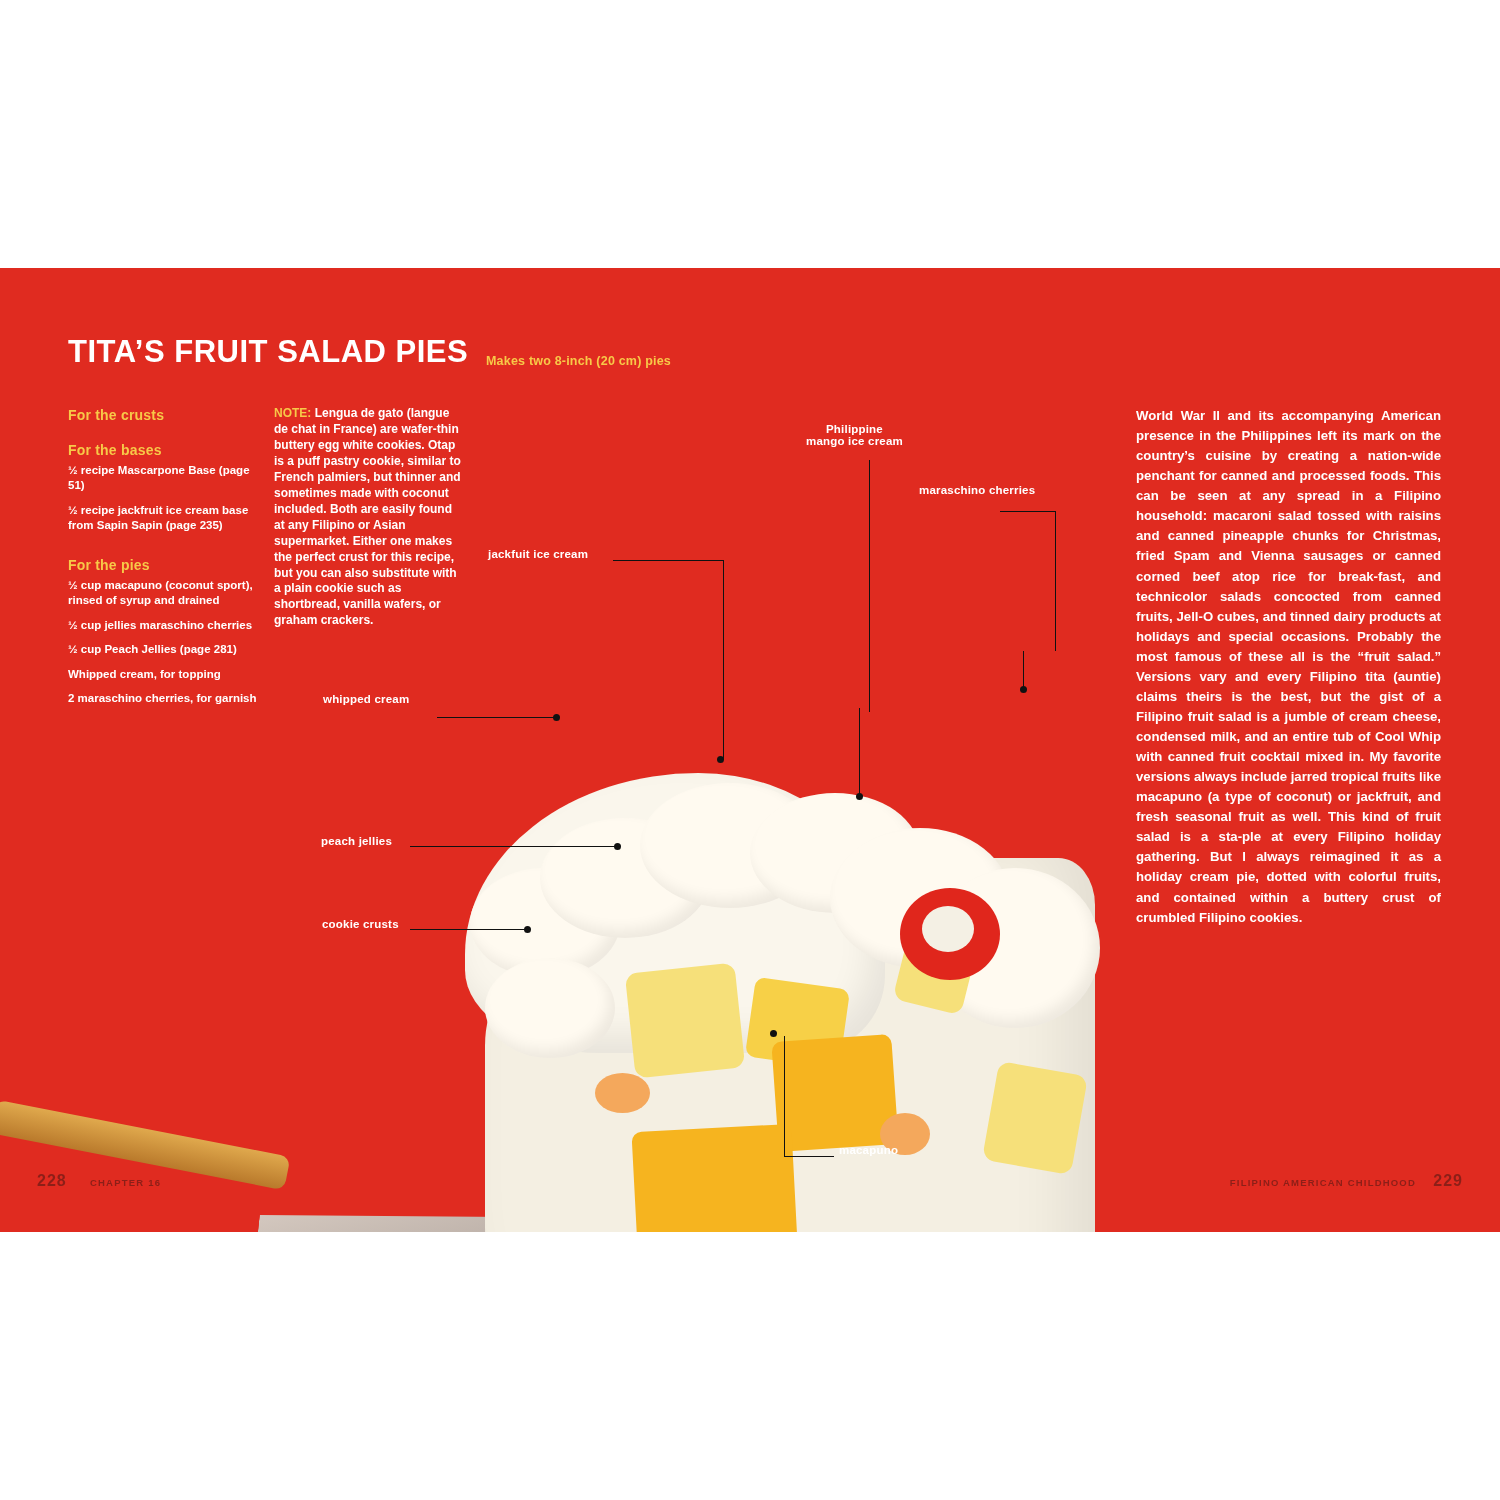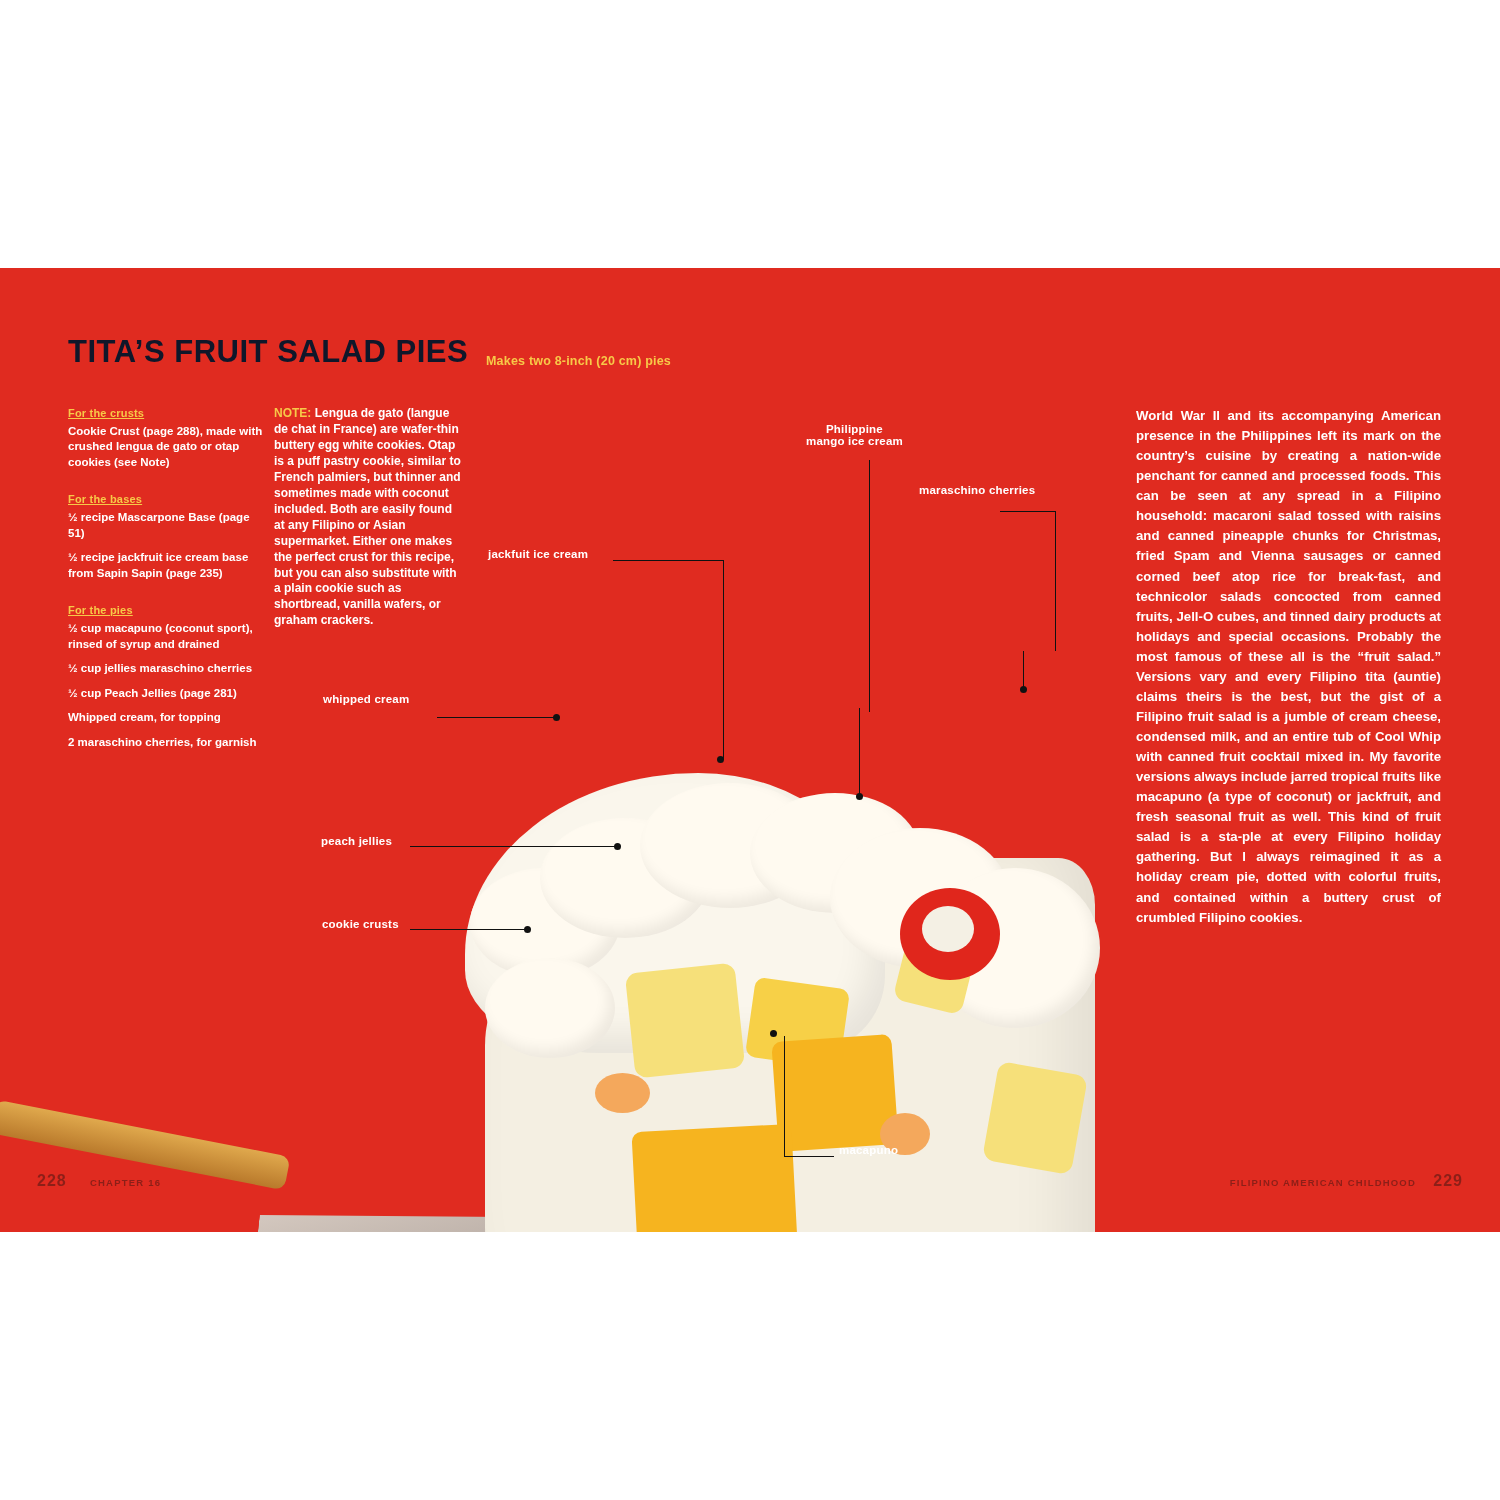--- a/index.html
+++ b/index.html
@@ -24,21 +24,21 @@
   }
 
   
   .title {
     position: absolute;
     left: 68px;
     top: 66px;
     font-size: 31px;
     font-weight: bold;
     letter-spacing: 0.5px;
-    color: #0f172a;
+    color: #ffffff;
   }
   .makes {
     position: absolute;
     left: 486px;
     top: 86px;
     font-size: 12.5px;
     font-weight: bold;
     color: #f7c948;
     letter-spacing: 0.2px;
   }
@@ -57,24 +57,23 @@
     left: 274px;
     top: 138px;
     width: 192px;
     color: #ffffff;
     font-size: 12px;
     line-height: 1.33;
   }
   .subhead {
     color: #f7c948;
     font-weight: bold;
-    font-size: 11px;
+    font-size: 14px;
     margin-bottom: 3px;
     letter-spacing: 0.2px;
-    text-decoration: underline;
   }
   .ingr {
     font-weight: bold;
     margin-bottom: 9px;
   }
   .gap {
     height: 13px;
   }
   .note-label {
     color: #f7c948;
@@ -229,21 +228,20 @@
 </head>
 <body>
 
 <div id="spread">
 
   <div class="title">TITA’S FRUIT SALAD PIES</div>
   <div class="makes">Makes two 8-inch (20 cm) pies</div>
 
   <div class="col-left">
     <div class="subhead">For the crusts</div>
-    <div class="ingr">Cookie Crust (page 288), made with crushed lengua de gato or otap cookies (see Note)</div>
     <div class="gap"></div>
     <div class="subhead">For the bases</div>
     <div class="ingr">½ recipe Mascarpone Base (page 51)</div>
     <div class="ingr">½ recipe jackfruit ice cream base from Sapin Sapin (page 235)</div>
     <div class="gap"></div>
     <div class="subhead">For the pies</div>
     <div class="ingr">½ cup macapuno (coconut sport), rinsed of syrup and drained</div>
     <div class="ingr">½ cup jellies maraschino cherries</div>
     <div class="ingr">½ cup Peach Jellies (page 281)</div>
     <div class="ingr">Whipped cream, for topping</div>

